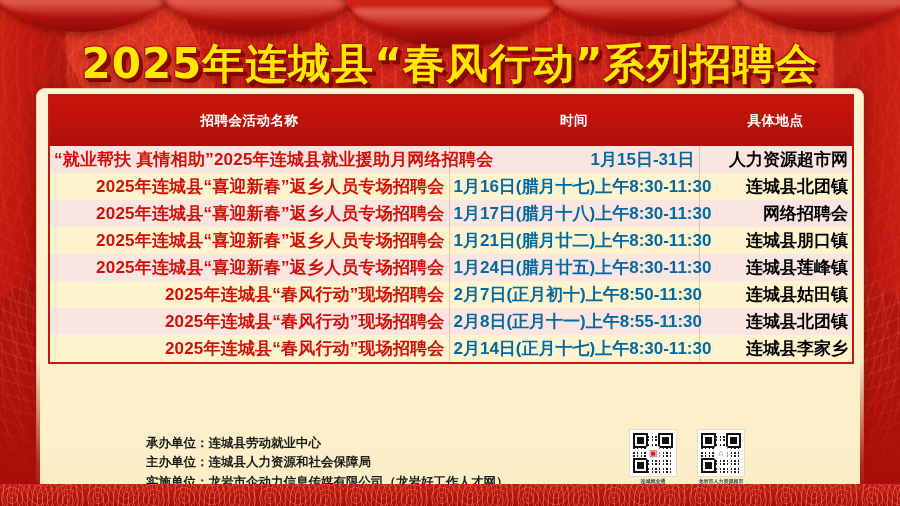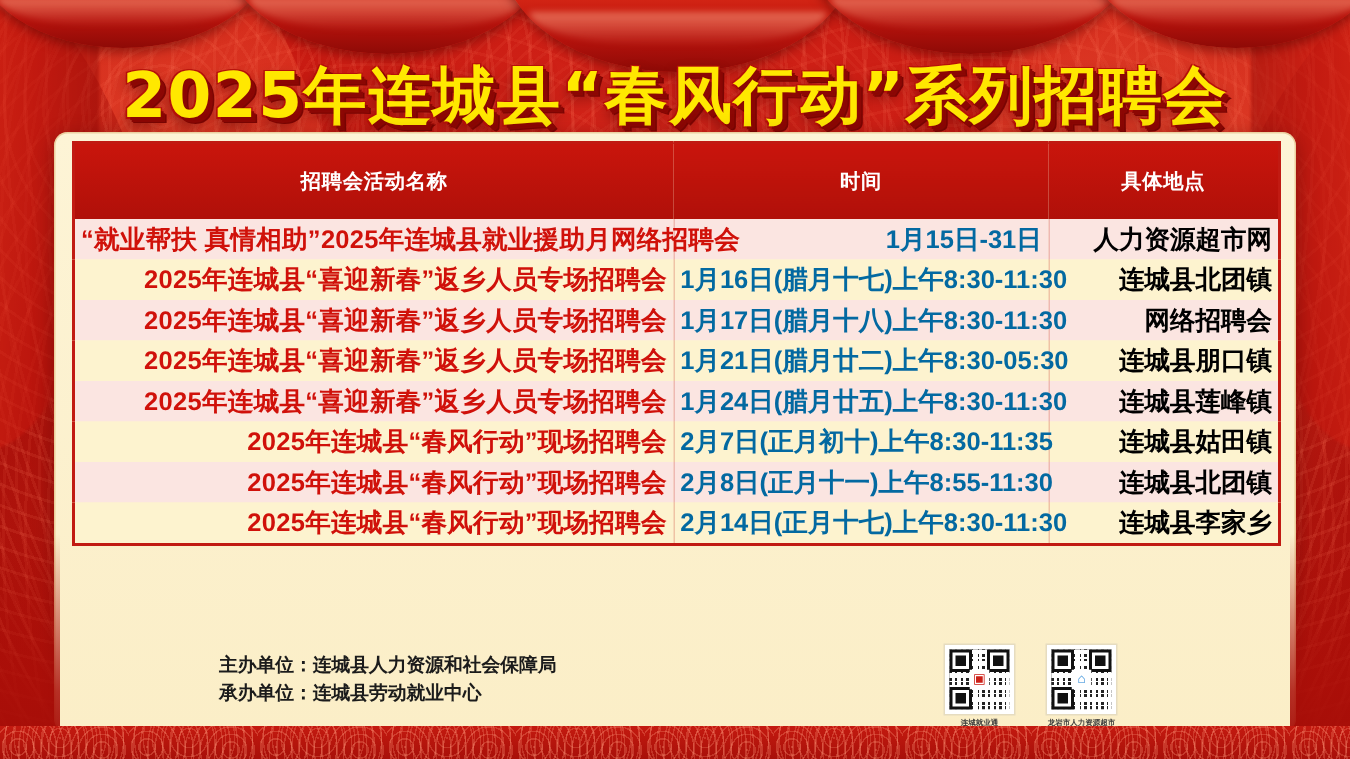--- a/index.html
+++ b/index.html
@@ -254,50 +254,51 @@
         <td class="c-time">1月16日(腊月十七)上午8:30-11:30</td>
         <td class="c-place">连城县北团镇</td>
       </tr>
       <tr>
         <td class="c-name">2025年连城县“喜迎新春”返乡人员专场招聘会</td>
         <td class="c-time">1月17日(腊月十八)上午8:30-11:30</td>
         <td class="c-place">网络招聘会</td>
       </tr>
       <tr>
         <td class="c-name">2025年连城县“喜迎新春”返乡人员专场招聘会</td>
-        <td class="c-time">1月21日(腊月廿二)上午8:30-05:30</td>
+        <td class="c-time">1月21日(腊月廿二)上午8:30-11:30</td>
         <td class="c-place">连城县朋口镇</td>
       </tr>
       <tr>
         <td class="c-name">2025年连城县“喜迎新春”返乡人员专场招聘会</td>
         <td class="c-time">1月24日(腊月廿五)上午8:30-11:30</td>
         <td class="c-place">连城县莲峰镇</td>
       </tr>
       <tr>
         <td class="c-name">2025年连城县“春风行动”现场招聘会</td>
-        <td class="c-time">2月7日(正月初十)上午8:30-11:35</td>
+        <td class="c-time">2月7日(正月初十)上午8:50-11:30</td>
         <td class="c-place">连城县姑田镇</td>
       </tr>
       <tr>
         <td class="c-name">2025年连城县“春风行动”现场招聘会</td>
         <td class="c-time">2月8日(正月十一)上午8:55-11:30</td>
         <td class="c-place">连城县北团镇</td>
       </tr>
       <tr>
         <td class="c-name">2025年连城县“春风行动”现场招聘会</td>
         <td class="c-time">2月14日(正月十七)上午8:30-11:30</td>
         <td class="c-place">连城县李家乡</td>
       </tr>
     </tbody>
   </table>
 
   <div class="footer">
     <div class="org-block">
+      <div class="org-line">承办单位：连城县劳动就业中心</div>
       <div class="org-line">主办单位：连城县人力资源和社会保障局</div>
-      <div class="org-line">承办单位：连城县劳动就业中心</div>
+      <div class="org-line">实施单位：龙岩市企动力信息传媒有限公司（龙岩好工作人才网）</div>
     </div>
 
     <div class="qr-block">
       <div class="qr-item">
         <div class="qr-code">
           <span class="qr-noise"></span>
           <span class="qr-eye tl">
               <i></i>
             </span>
           <span class="qr-eye tr">

